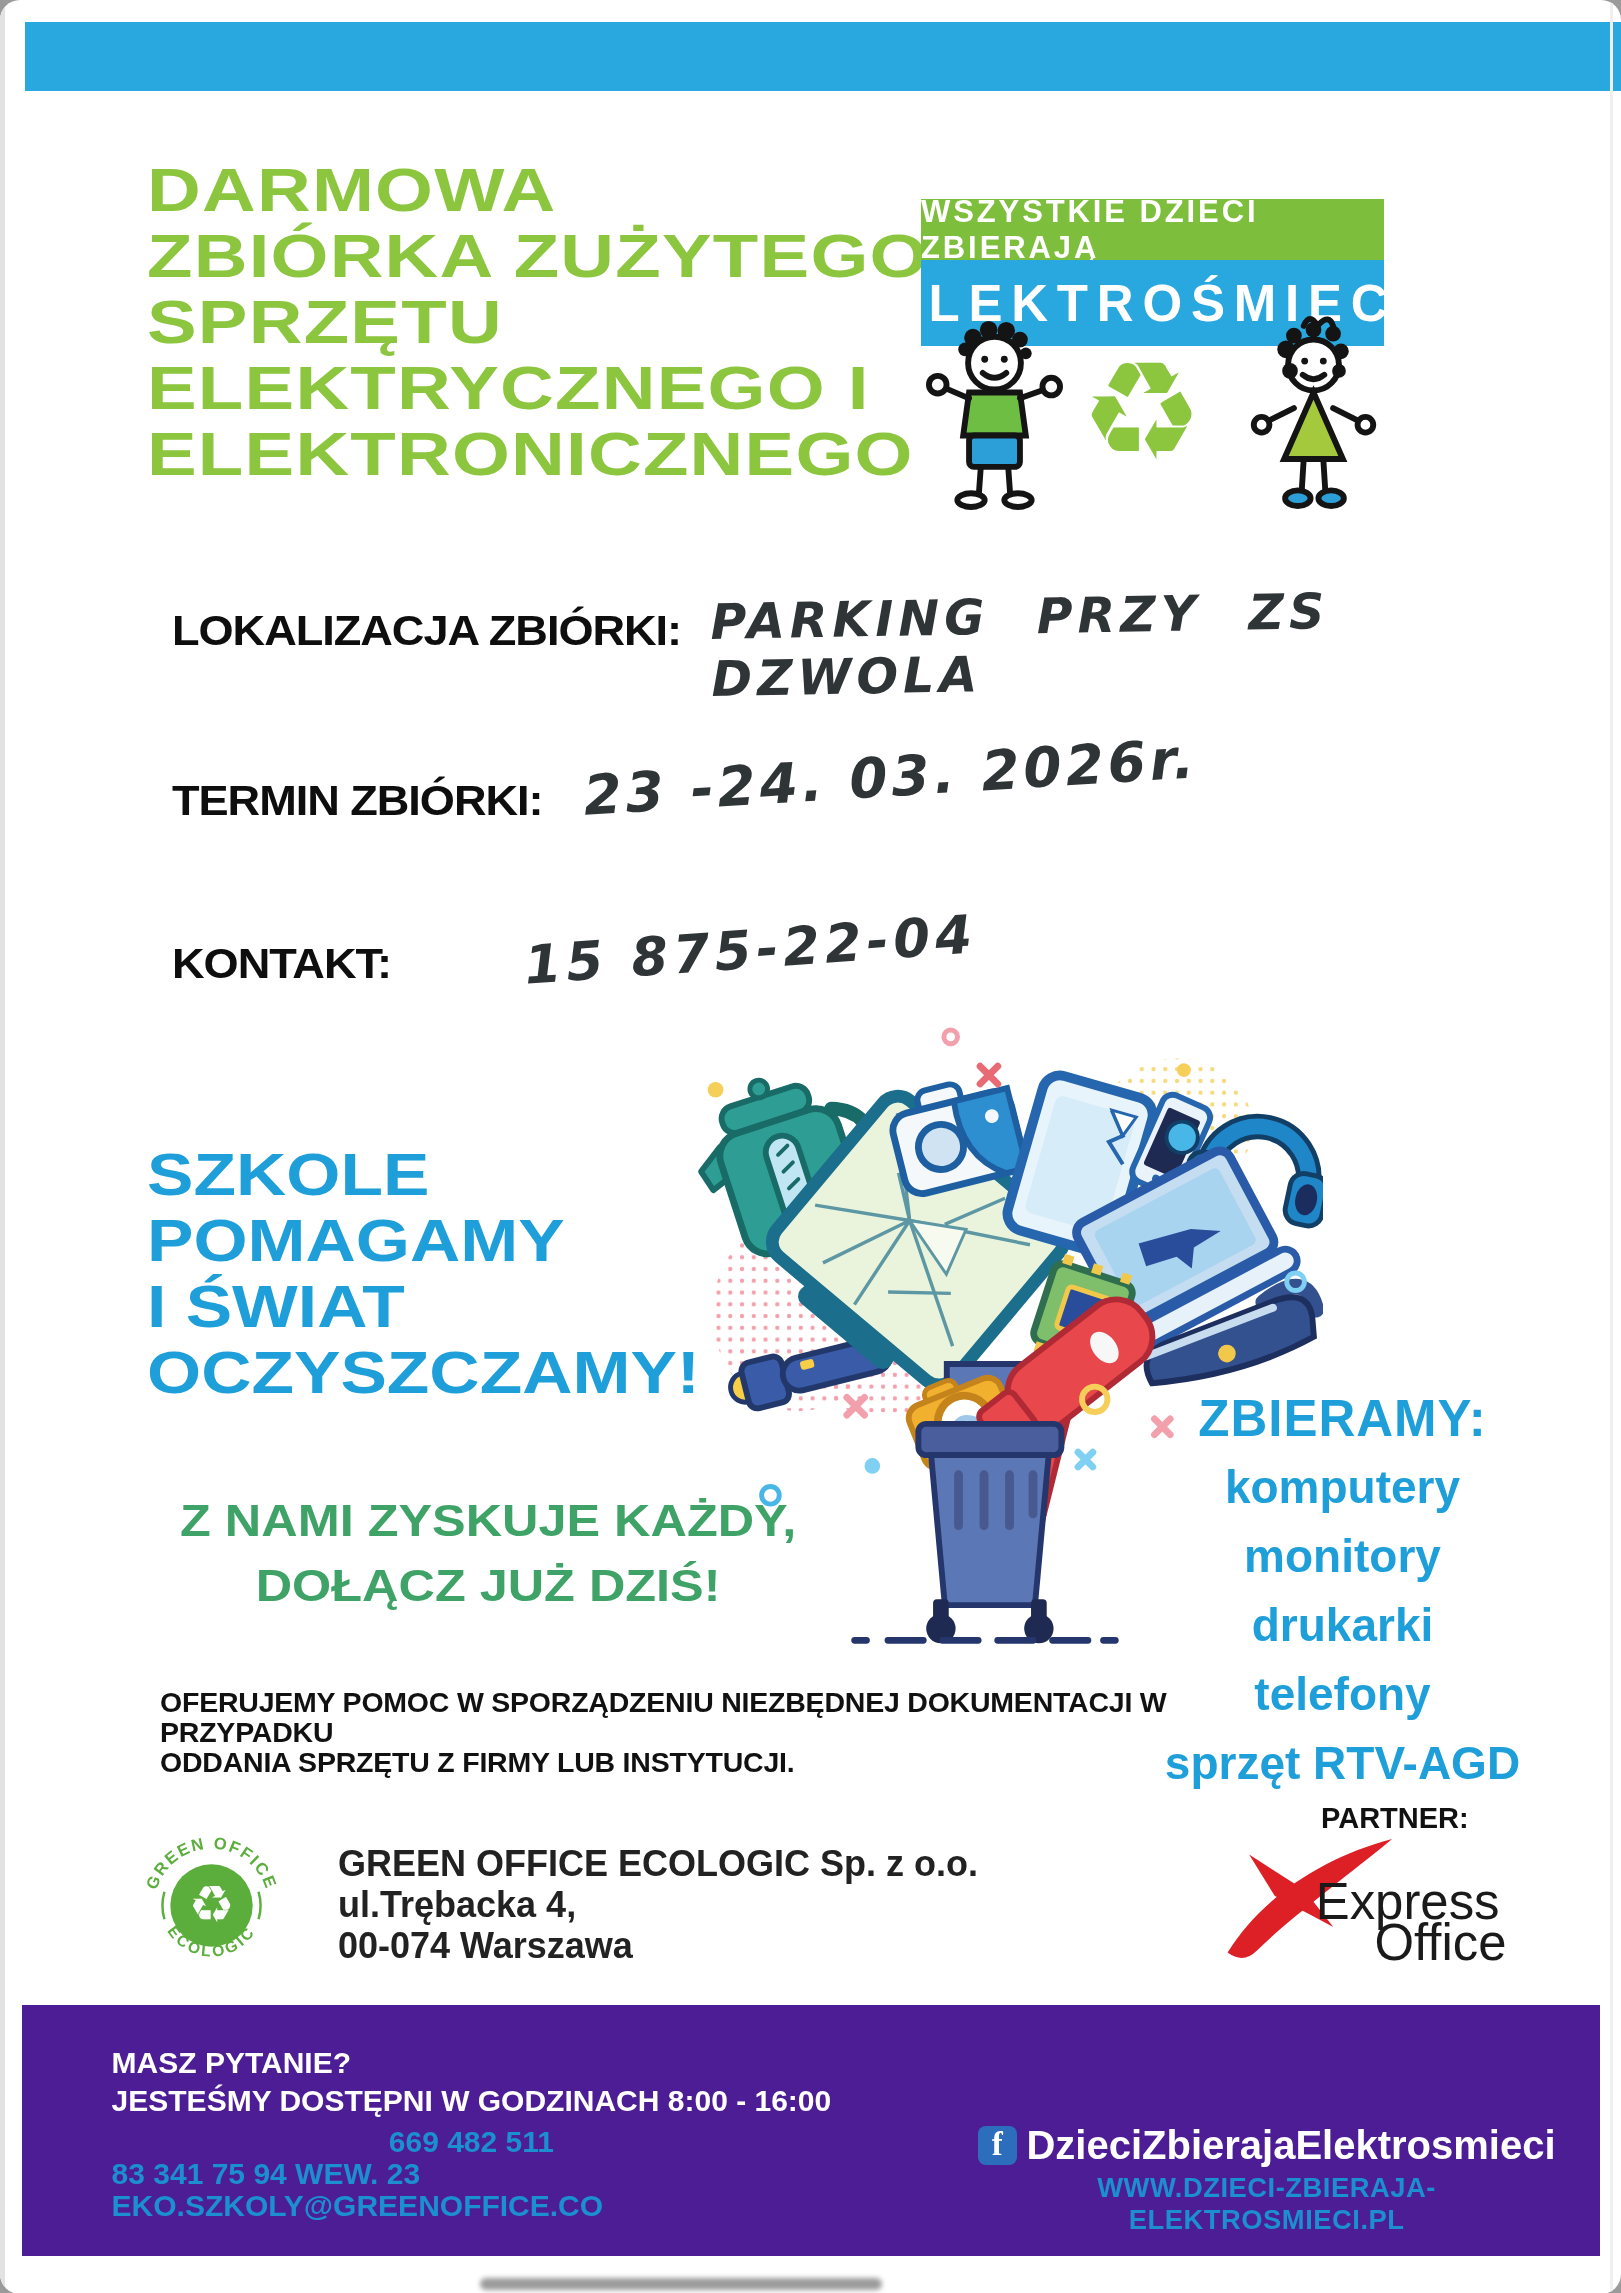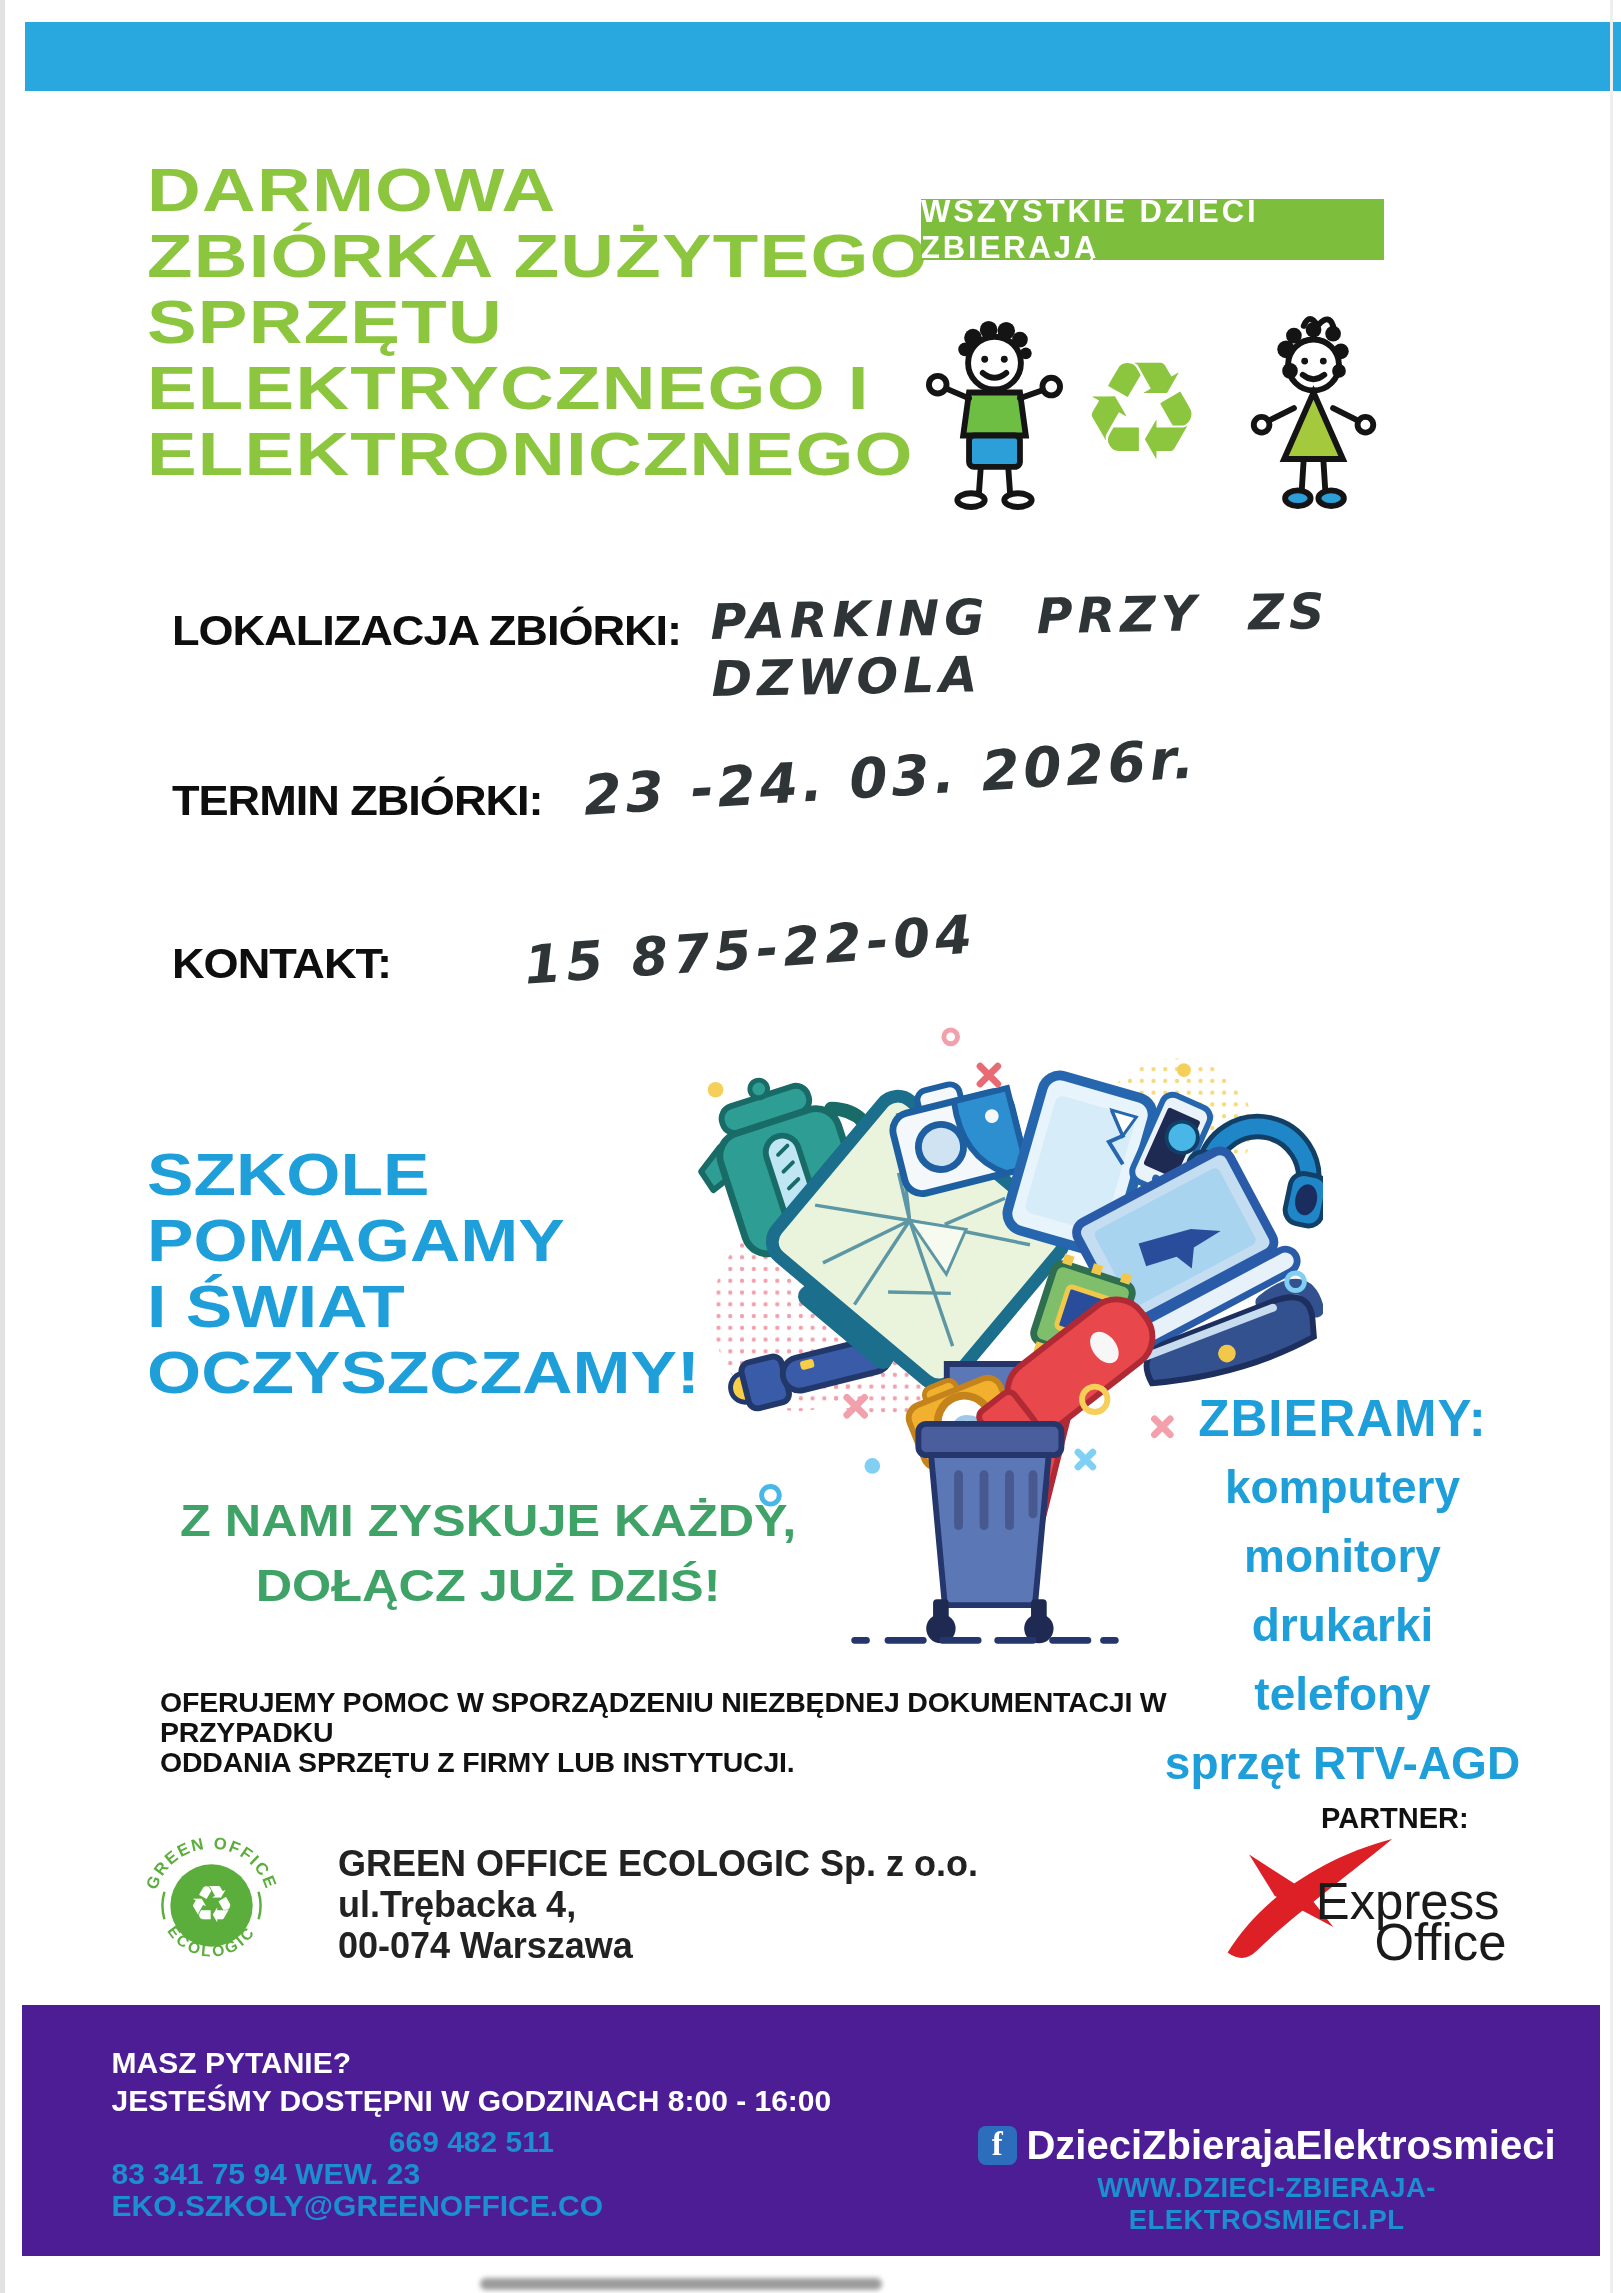--- a/index.html
+++ b/index.html
@@ -1,19 +1,19 @@
 <!DOCTYPE html>
 <html><head>
 <meta charset="utf-8">
 <style>
   * { margin:0; padding:0; box-sizing:border-box; }
   body { background:#9a9a9a; font-family:"Liberation Sans", sans-serif; }
   .page{
     position:relative; width:1621px; height:2294px; background:#ffffff;
-    margin:0 auto; overflow:hidden;
+    margin:0 auto; overflow:hidden;border-radius:20px;
   }
   
   .edge-left{position:absolute;left:0;top:0;width:4.9px;height:2294px;background:#e2e2e2;}
   .edge-right{position:absolute;left:1610px;top:0;width:2.9px;height:2294px;background:#efefef;}
   .smudge{position:absolute;left:480px;top:2278px;width:402px;height:11.8px;background:#4a4a4a;border-radius:5.9px;filter:blur(2.9px);opacity:.55;}
 
   .top-bar{position:absolute;left:24.5px;top:21.6px;width:1597px;height:69px;background:#29a8df;}
 
   .heading{
     position:absolute;left:147px;top:157px;width:745px;
@@ -103,20 +103,21 @@
 
   <div class="heading">
     <div>DARMOWA</div>
     <div>ZBIÓRKA ZUŻYTEGO</div>
     <div>SPRZĘTU</div>
     <div>ELEKTRYCZNEGO I</div>
     <div>ELEKTRONICZNEGO</div>
   </div>
 
   <div class="logo-banner-green">WSZYSTKIE DZIECI ZBIERAJĄ</div>
+  <div class="logo-banner-blue">ELEKTROŚMIECI</div>
 
   <svg style="position:absolute;left:926px;top:316px;" width="137" height="196" viewBox="0 0 140 200">
     <g stroke="#141414" stroke-width="6" fill="none" stroke-linecap="round">
       <circle cx="70" cy="48" r="27" fill="#ffffff"></circle>
       <g stroke="none" fill="#141414">
         <circle cx="48" cy="22" r="9"></circle>
           <circle cx="64" cy="14" r="9"></circle>
           <circle cx="82" cy="15" r="9"></circle>
         <circle cx="96" cy="24" r="8"></circle>
           <circle cx="40" cy="34" r="7"></circle>

